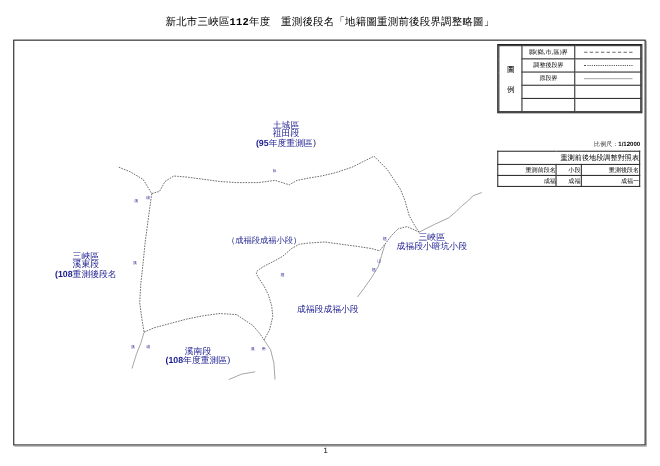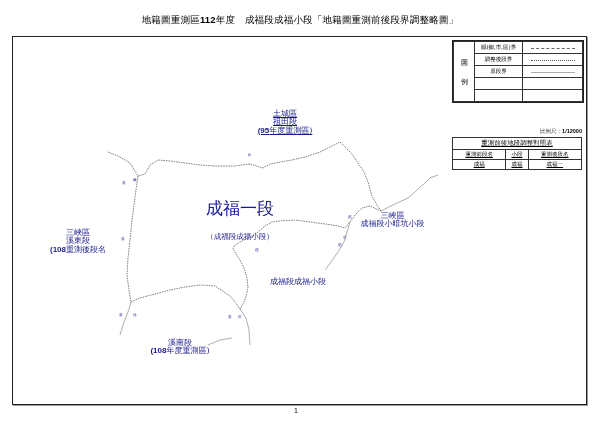--- a/index.html
+++ b/index.html
@@ -1,48 +1,48 @@
 <!DOCTYPE html>
 <html><head>
 <meta charset="utf-8">
 <style>
   html, body { margin:0; padding:0; background:#ffffff; }
   body { width:600px; height:424px; position:relative; overflow:hidden;
          font-family:"DejaVu Serif", serif; color:#000; }
   .title { position:absolute; left:0; width:600px; top:14px; text-align:center;
            font-size:9.5px; letter-spacing:0.2px; }
-  .title b { font-family:Liberation Sans, sans-serif; font-weight:bold; }
+  .title b { font-family:Liberation Mono, monospace; font-weight:bold; }
   .frame { position:absolute; left:12px; top:36px; width:573px; height:367px;
            border:1.5px solid #222; box-shadow: 1px 1px 0 #999; }
   .legend { position:absolute; left:452px; top:40px; width:130px; border:1px solid #222;
             font-size:5.5px; }
   .legend-table { border-collapse:collapse; width:100%; }
   .legend-table td { border:0.6px solid #333; height:11px; padding:0; text-align:center; }
   .legend-side { width:12px; font-size:7px; writing-mode:vertical-rl; letter-spacing:18px; }
   .sym-dash { display:inline-block; width:44px; border-top:1px dashed #666; vertical-align:middle; }
   .sym-dot { display:inline-block; width:44px; border-top:1px dotted #555; vertical-align:middle; }
   .sym-solid { display:inline-block; width:44px; border-top:1px solid #aaa; vertical-align:middle; }
   .scale { position:absolute; left:452px; top:128px; width:130px; text-align:right;
            font-size:5.5px; color:#333; }
   .scale b { font-family:"Liberation Sans", sans-serif; font-weight:bold; color:#000; }
   .cmp { position:absolute; left:452px; top:137px; width:130px; border-collapse:collapse;
          font-size:5.5px; }
-  .cmp td { border:0.6px solid #333; text-align:center; height:9px; padding:0;text-decoration:underline; }
+  .cmp td { border:0.6px solid #333; text-align:right; height:9px; padding:0; }
   .cmp .hdr { font-size:6.5px; height:11px; }
   svg.map { position:absolute; left:0; top:0; }
   .lbl { position:absolute; color:#1a1a8f; text-align:center; line-height:1.05; }
   .lbl .num { font-family:"Liberation Sans", sans-serif; font-weight:bold; }
   .pageno { position:absolute; left:294px; top:407px; font-size:7px;
             font-family:"Liberation Sans", sans-serif; }
 </style>
 </head>
 <body>
 
 <div class="title">
-  <span>地籍圖重測區</span><b>112</b><span>年度　成福段成福小段「地籍圖重測前後段界調整略圖」</span>
+  <span>新北市三峽區</span><b>112</b><span>年度　重測後段名「地籍圖重測前後段界調整略圖」</span>
 </div>
 
 <div class="frame"></div>
 
 <svg class="map" width="600" height="424">
   <g fill="none" stroke="#444" stroke-width="0.7" stroke-dasharray="1.5,1">
 
     <path d="M108,152 L118,156 L130,163 L138,176 L145,174 L150,165 L158,160 L170,161 L185,163 L200,165 L215,166 L235,166 L250,164 L263,168 L270,164 L280,162 L292,160 L305,157 L320,152 L332,146 L340,142 L345,147 L352,154 L358,163 L364,172 L368,182 L372,196 L377,205 L381,211"></path>
 
     <path d="M138,176 L136,190 L134,205 L132,220 L130,240 L128,258 L127,275 L129,290 L131,302"></path>
@@ -119,37 +119,36 @@
   </tr>
   <tr>
     <td>成福</td>
     <td>成福</td>
     <td>成福一</td>
   </tr>
 </tbody>
   </table>
 
 <div class="lbl" style="left:180px; top:200px; width:120px;">
-  <div style="font-size:17px;">成福一段</div>
   <div style="font-size:7.5px; margin-top:15px;">（成福段成福小段）</div>
 </div>
 
-<div class="lbl" style="left:245px; top:110px; width:80px; font-size:8px;text-decoration:underline;">
+<div class="lbl" style="left:220px; top:110px; width:80px; font-size:8px;">
   <div>土城區</div>
   <div>祖田段</div>
   <div><span class="num">(95</span><span>年度重測區)</span></div>
 </div>
 
 <div class="lbl" style="left:38px; top:229px; width:80px; font-size:8px;">
   <div>三峽區</div>
   <div>溪東段</div>
   <div><span class="num">(108</span><span>重測後段名</span></div>
 </div>
 
-<div class="lbl" style="left:135px; top:316px; width:90px; font-size:8px;margin-top:23px;">
+<div class="lbl" style="left:135px; top:316px; width:90px; font-size:8px;">
   <div>溪南段</div>
   <div><span class="num">(108</span><span>年度重測區)</span></div>
 </div>
 
 <div class="lbl" style="left:350px; top:212px; width:85px; font-size:8px;">
   <div>三峽區</div>
   <div>成福段小暗坑小段</div>
 </div>
 
 <div class="lbl" style="left:258px; top:278px; width:80px; font-size:8px;">

